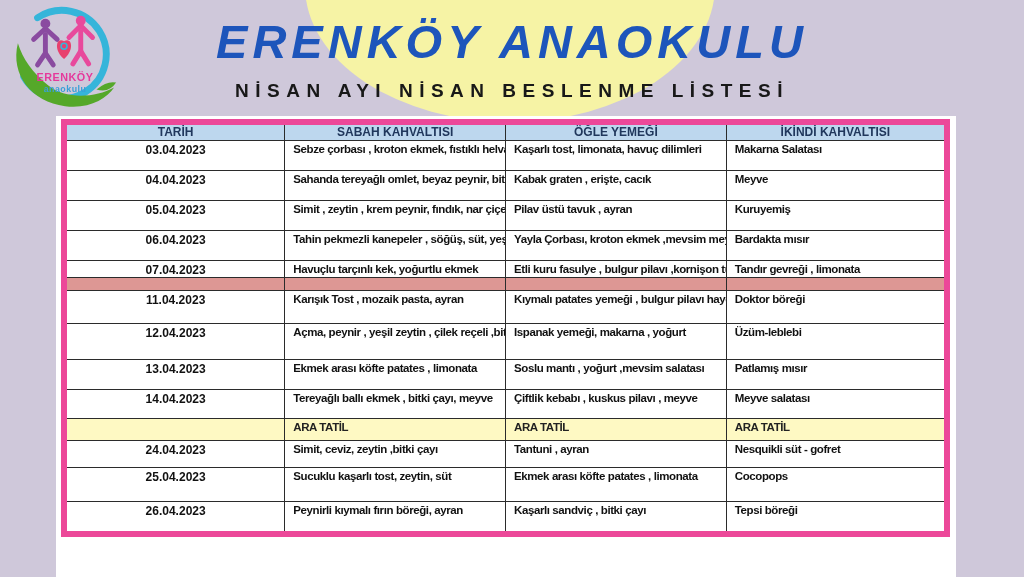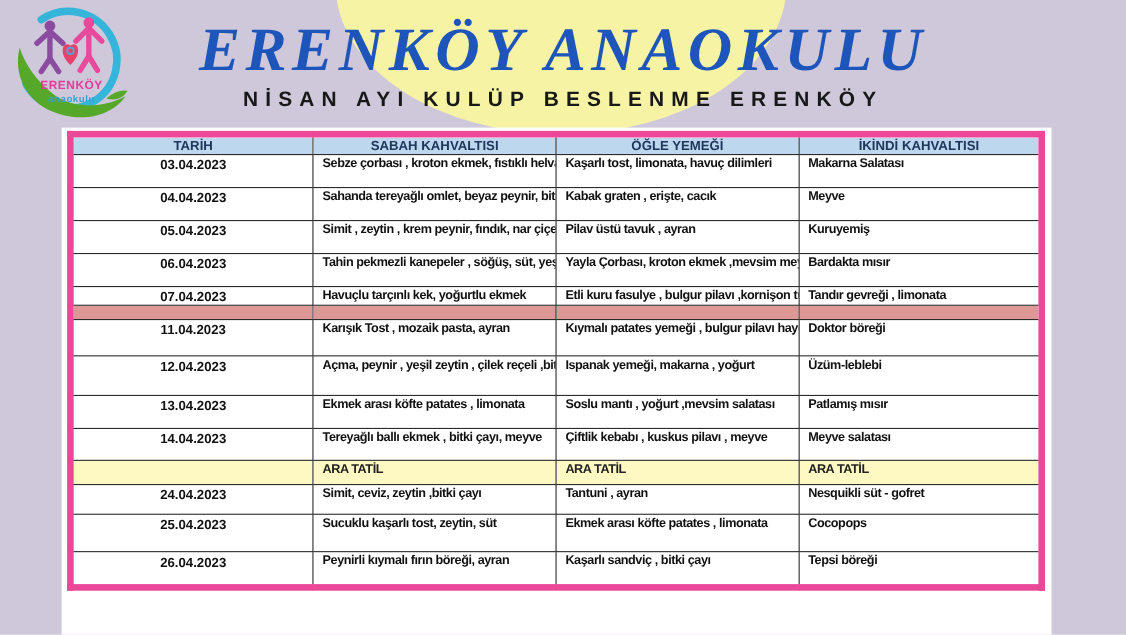--- a/index.html
+++ b/index.html
@@ -8,22 +8,22 @@
     background:#cfc8da;
     font-family:"Liberation Sans",sans-serif;
   }
   
   .blob{
     position:absolute;left:305px;top:-150px;width:410px;height:272px;
     background:#f6f3a5;border-radius:50%;
   }
   .page-title{
     position:absolute;left:0;right:0;top:14px;text-align:center;
-    font-family:Liberation Serif, serif;font-style:italic;font-weight:bold;
-    font-size:56px;color:#1d55bb;letter-spacing:5px;white-space:nowrap;
+    font-family:Liberation Sans, sans-serif;font-style:italic;font-weight:bold;
+    font-size:47px;color:#1d55bb;letter-spacing:5px;white-space:nowrap;
   }
   .page-subtitle{
     position:absolute;left:0;right:0;top:80px;text-align:center;
     font-weight:bold;font-size:19px;color:#181818;letter-spacing:6.5px;white-space:nowrap;
   }
   .logo{position:absolute;left:8px;top:4px;}
   .sheet{
     position:absolute;left:56px;top:116px;width:900px;height:461px;background:#ffffff;
   }
   table.menu{
@@ -79,21 +79,21 @@
 
     <path d="M57 56 C46 47 49 33 57 38 C65 33 68 47 57 56 Z" fill="#e8416e"></path>
     <circle cx="57" cy="43" r="3" stroke="#35b5da" stroke-width="1.6" fill="none"></circle>
 
     <text x="58" y="78" text-anchor="middle" font-family="Liberation Sans, sans-serif" font-weight="bold" font-size="11" fill="#e5399b" letter-spacing="0.5">ERENKÖY</text>
     <text x="58" y="90" text-anchor="middle" font-family="Liberation Sans, sans-serif" font-weight="bold" font-size="9" fill="#3aa0d8" letter-spacing="0.5">anaokulu</text>
   </svg>
 </div>
 
 <div class="page-title">ERENKÖY ANAOKULU</div>
-<div class="page-subtitle">NİSAN AYI KULÜP BESLENME ERENKÖY</div>
+<div class="page-subtitle">NİSAN AYI NİSAN BESLENME LİSTESİ</div>
 
 <div class="sheet"></div>
 
 <table class="menu">
   <thead>
     <tr>
       <th class="c0">TARİH</th>
       <th class="c1">SABAH KAHVALTISI</th>
       <th class="c2">ÖĞLE YEMEĞİ</th>
       <th class="c3">İKİNDİ KAHVALTISI</th>

